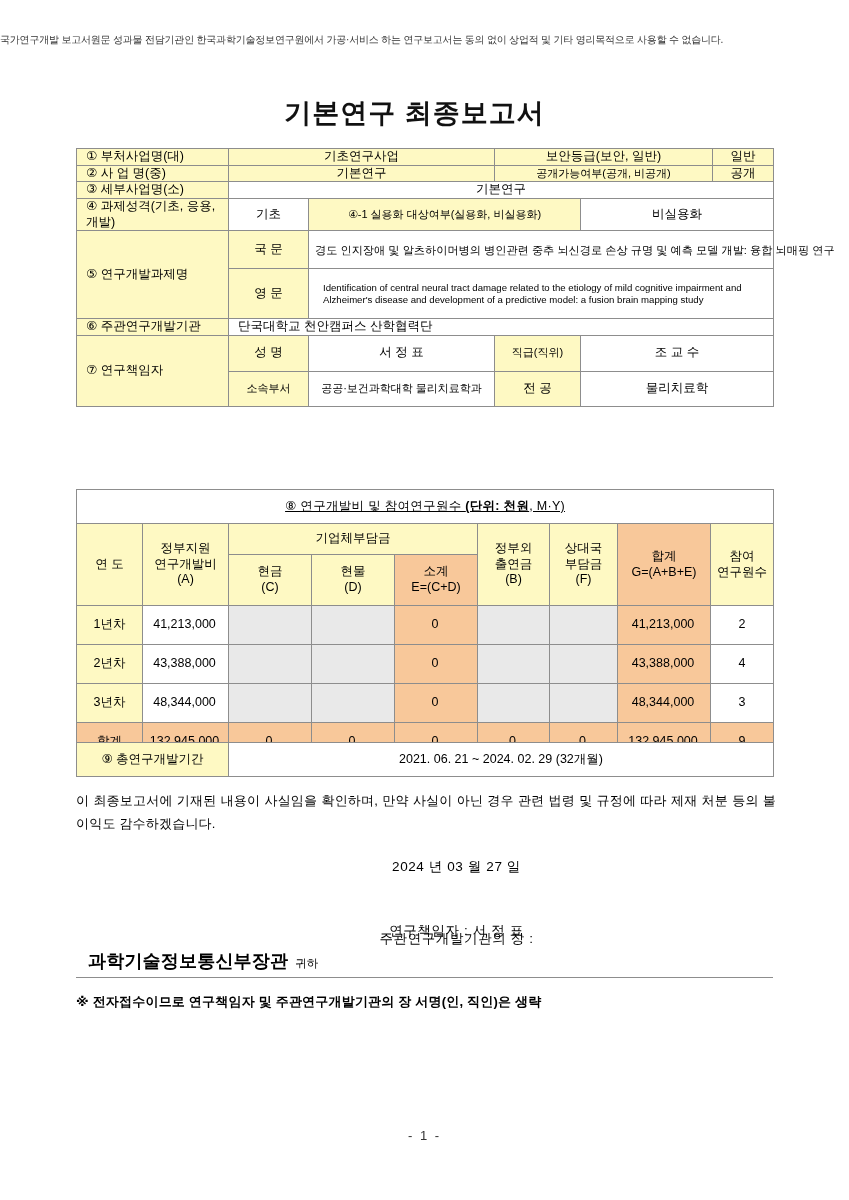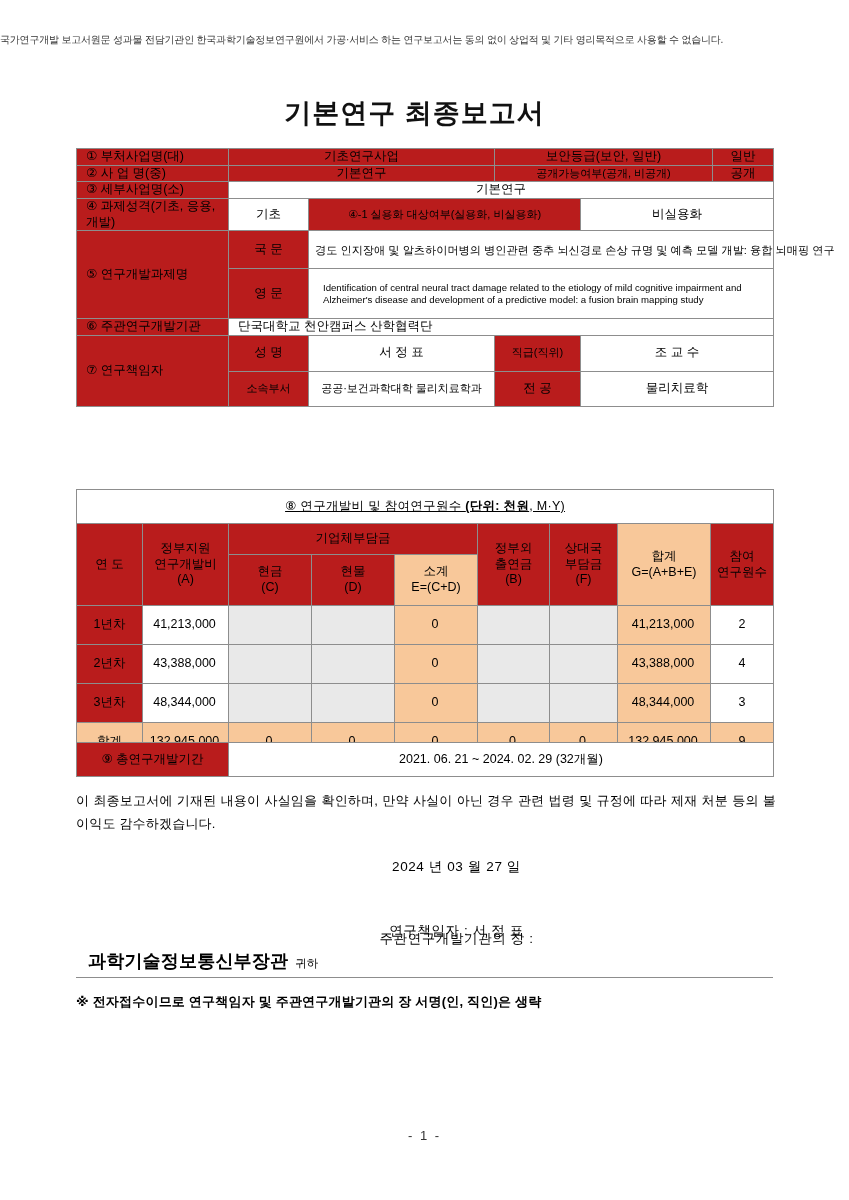--- a/index.html
+++ b/index.html
@@ -60,21 +60,21 @@
   }
   .tbl td {
     border: 1px solid #8d8d8d;
     padding: 0 4px;
     vertical-align: middle;
     text-align: center;
     line-height: 1.25;
     word-break: keep-all;
   }
   .hdr {
-    background: #b91c1c;
+    background: #fef9c3;
   }
   .val {
     background: #ffffff;
   }
   .lbl-left {
     text-align: left !important;
     padding-left: 9px !important;
   }
   .sm {
     font-size: 11px;

